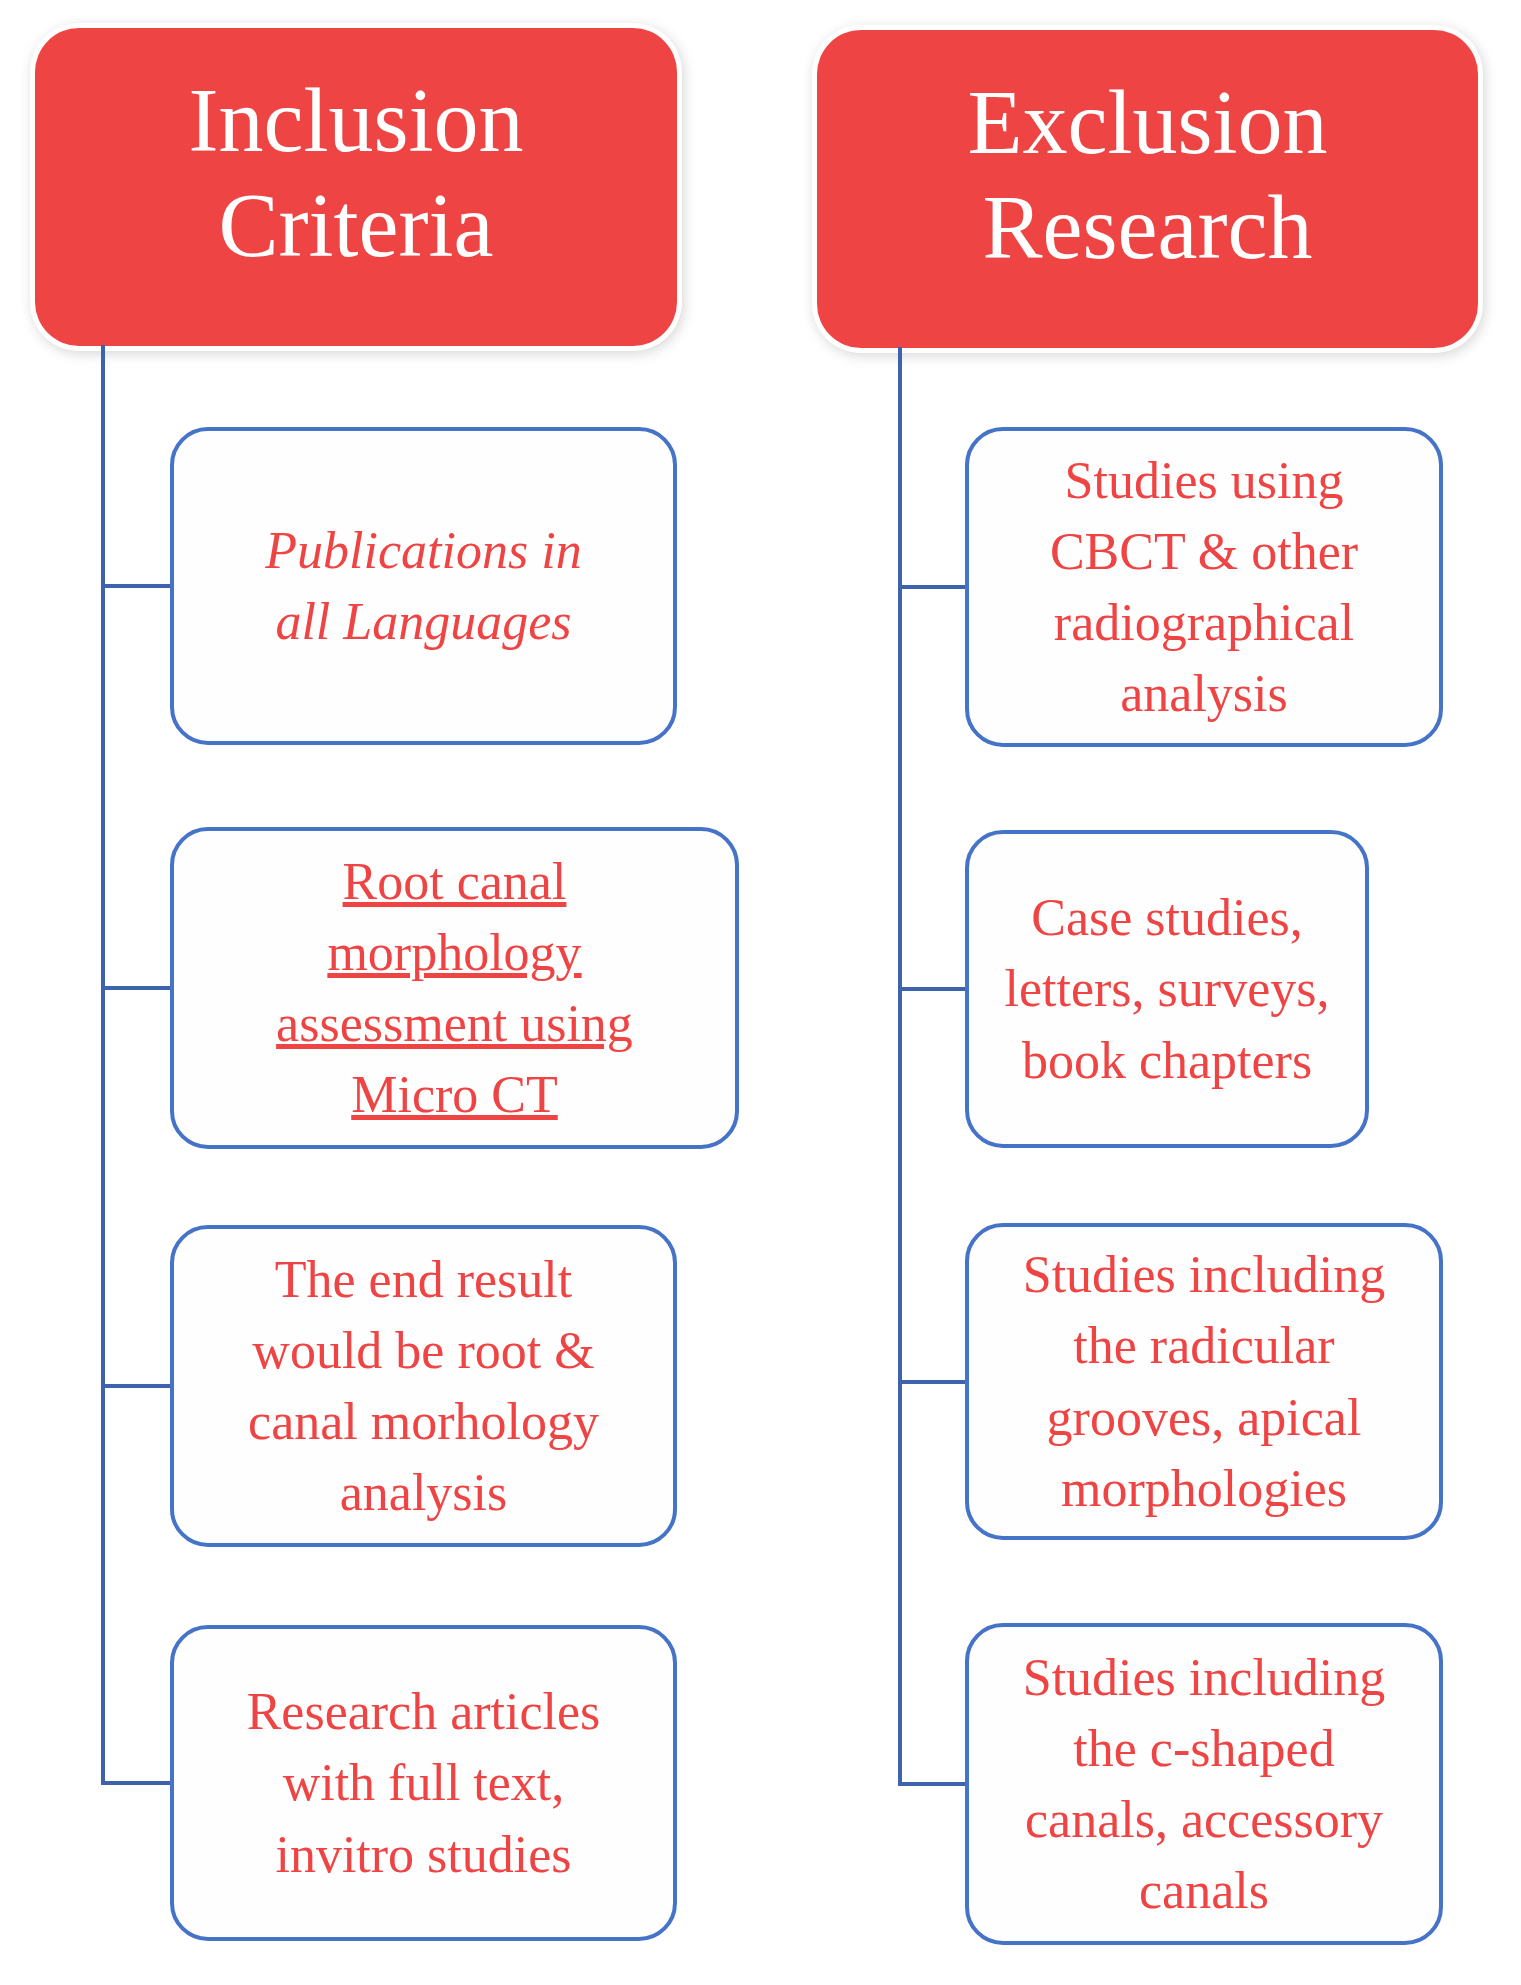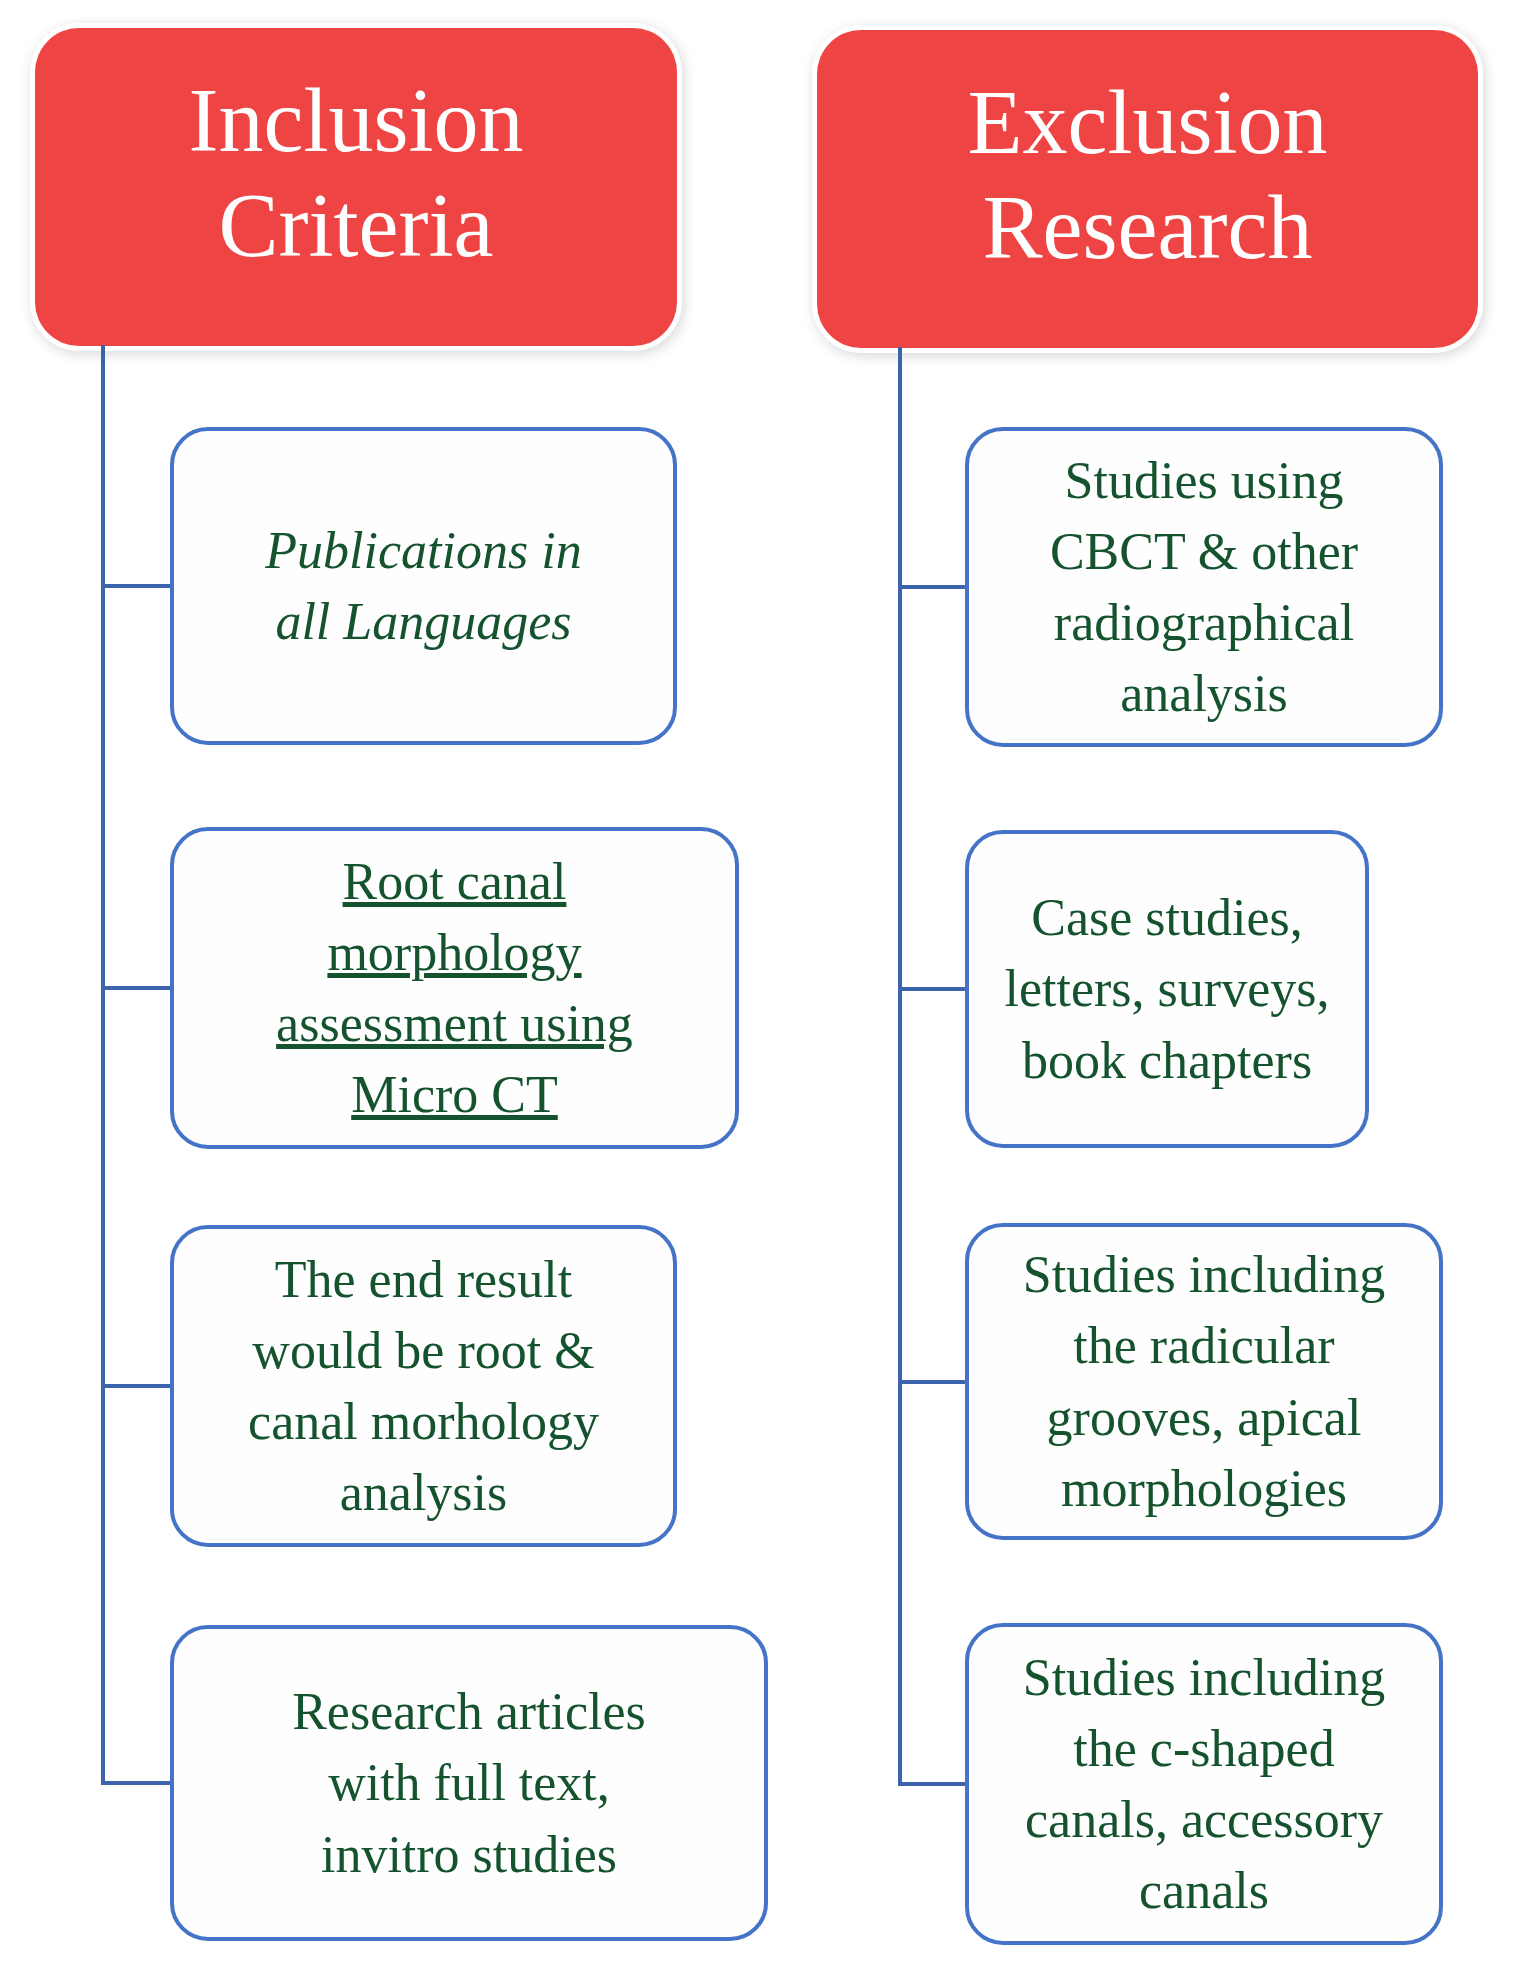--- a/index.html
+++ b/index.html
@@ -22,21 +22,21 @@
     white-space:pre-line;
     padding-bottom:28px;
     box-sizing:border-box;
     box-shadow:0 0 0 5px #ffffff, 2px 3px 14px 4px rgba(0,0,0,0.18);
   }
   .criteria-box{
     position:absolute;
     background:#fefefe;
     border:4px solid #4573C8;
     border-radius:38px;
-    color:#14532d;
+    color:#ef4444;
     display:flex;align-items:center;justify-content:center;
     text-align:center;
     font-size:52px;
     line-height:1.37;
     white-space:pre-line;
     box-sizing:border-box;
     padding:0 10px;
   }
   .trunk{
     position:absolute;
@@ -71,21 +71,21 @@
     <div class="criteria-box" style="left:170px;top:827px;width:569px;height:322px;text-decoration:underline;">Root canal
 morphology
 assessment using
 Micro CT</div>
 
     <div class="criteria-box" style="left:170px;top:1225px;width:507px;height:322px;">The end result
 would be root &amp;
 canal morhology
 analysis</div>
 
-    <div class="criteria-box" style="left:170px;top:1625px;width:598px;height:316px;">Research articles
+    <div class="criteria-box" style="left:170px;top:1625px;width:507px;height:316px;">Research articles
 with full text,
 invitro studies</div>
   </section>
 
   <section>
     <div class="header-box" style="left:817px;top:30px;width:661px;height:318px;">Exclusion
 Research</div>
 
     <div class="trunk" style="left:898px;top:347px;height:1439px;"></div>
 

